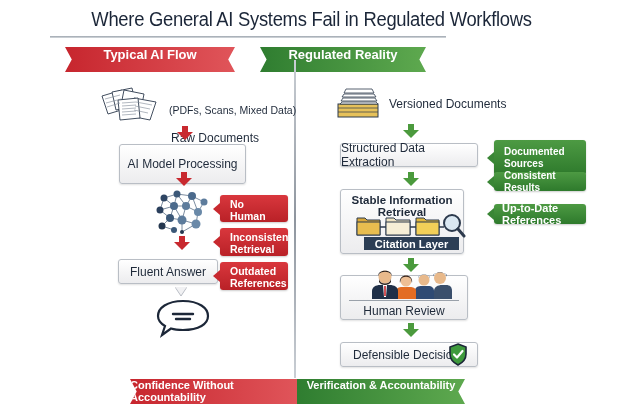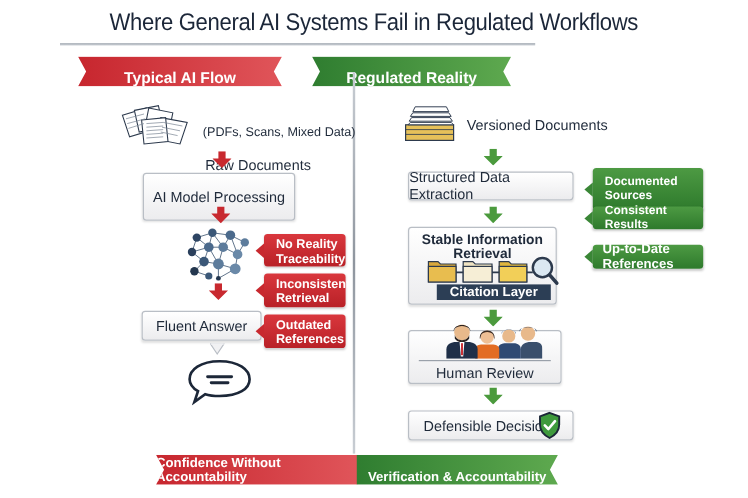--- a/index.html
+++ b/index.html
@@ -4,21 +4,21 @@
 <style>
   * { box-sizing: border-box; margin: 0; padding: 0; }
   html, body { width: 623px; height: 415px; background: #ffffff; overflow: hidden; }
   body { position: relative; font-family: "Liberation Sans", sans-serif; color: #1f2a3a; }
   .abs { position: absolute; }
 
   #title { left: 0; top: 8px; width: 623px; text-align: center; font-size: 20px; font-weight: normal; color: #1b2638; letter-spacing: -0.3px; transform: scaleX(0.92); }
   #title-rule { left: 50px; top: 36px; width: 396px; height: 2px; background: linear-gradient(#9ba3ad, #d8dce0); }
   #title-rule { width: 396px; }
 
-  .banner { height: 25px; color: #fff; font-weight: bold; font-size: 13px; display: flex; align-items: flex-end; justify-content: center; }
+  .banner { height: 25px; color: #fff; font-weight: bold; font-size: 13px; display: flex; align-items: flex-start; justify-content: center; }
   .banner.red { background: linear-gradient(90deg, #c7262e, #e0555a); }
   .banner.green { background: linear-gradient(90deg, #2f7d30, #5ea94f); }
   #banner-left { left: 65px; top: 47px; width: 170px; clip-path: polygon(0 0, 100% 0, 96% 50%, 100% 100%, 0 100%, 4% 50%); }
   #banner-right { left: 260px; top: 47px; width: 166px; clip-path: polygon(0 0, 100% 0, 96% 50%, 100% 100%, 0 100%, 4% 50%); }
 
   #divider { left: 294px; top: 60px; width: 2px; height: 318px; background: linear-gradient(#c9ced4, #8e959e 50%, #c9ced4); }
 
   .box { background: linear-gradient(#ffffff, #ececee); border: 1px solid #b9bec5; border-radius: 3px; box-shadow: 0 1px 2px rgba(0,0,0,0.12); display: flex; align-items: center; justify-content: center; font-size: 12px; color: #1f2a3a; }
 
   .arrow-red, .arrow-green { width: 16px; height: 16px; }
@@ -161,21 +161,21 @@
 
 <div class="abs" style="left:155px;top:298px;width:56px;height:40px;">
   <svg width="56" height="40" viewBox="0 0 56 40">
     <path d="M28,3 C44,3 53,10 53,18 C53,26 44,32 28,32 C23,32 19,31.5 16,30.5 L7,37 L10,28 C5,25 3,22 3,18 C3,10 12,3 28,3 Z" fill="#ffffff" stroke="#1c2738" stroke-width="2.2"></path>
     <line x1="18" y1="16" x2="38" y2="16" stroke="#1c2738" stroke-width="2.4" stroke-linecap="round"></line>
     <line x1="21" y1="21" x2="35" y2="21" stroke="#1c2738" stroke-width="2.4" stroke-linecap="round"></line>
   </svg>
 </div>
 
 <div class="abs callout red" style="left:220px;top:195px;width:68px;height:27px;">
-  <div>No Reality</div>
+  <div>No Human</div>
   <div>Traceability</div>
 </div>
 <div class="abs callout red" style="left:220px;top:228px;width:68px;height:28px;">
   <div>Inconsistent</div>
   <div>Retrieval</div>
 </div>
 <div class="abs callout red" style="left:220px;top:262px;width:68px;height:28px;">
   <div>Outdated</div>
   <div>References</div>
 </div>

